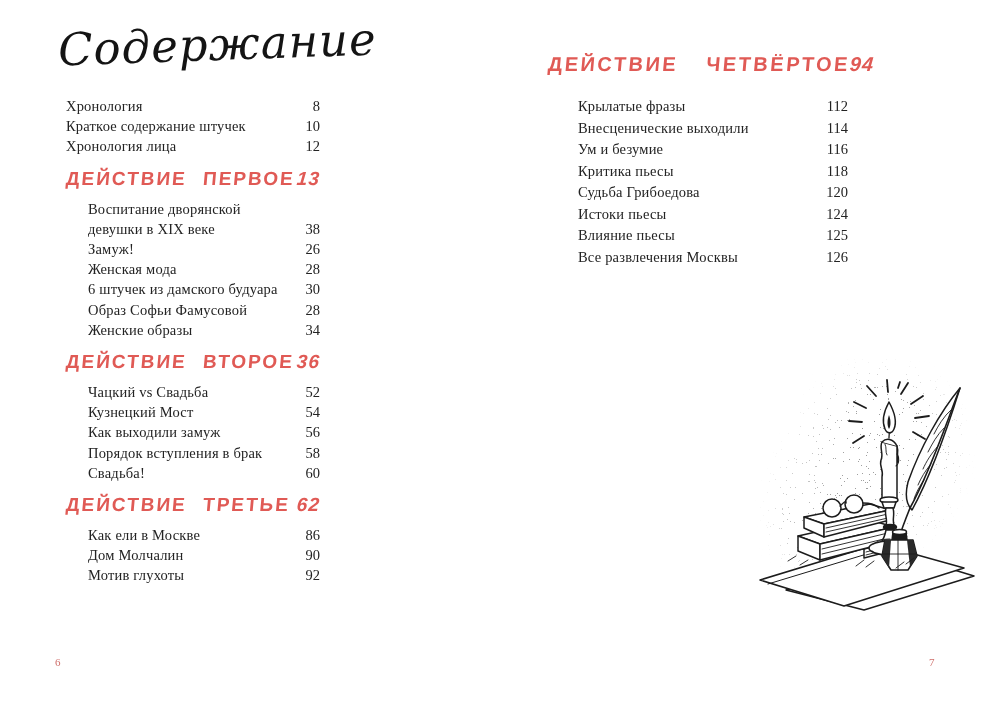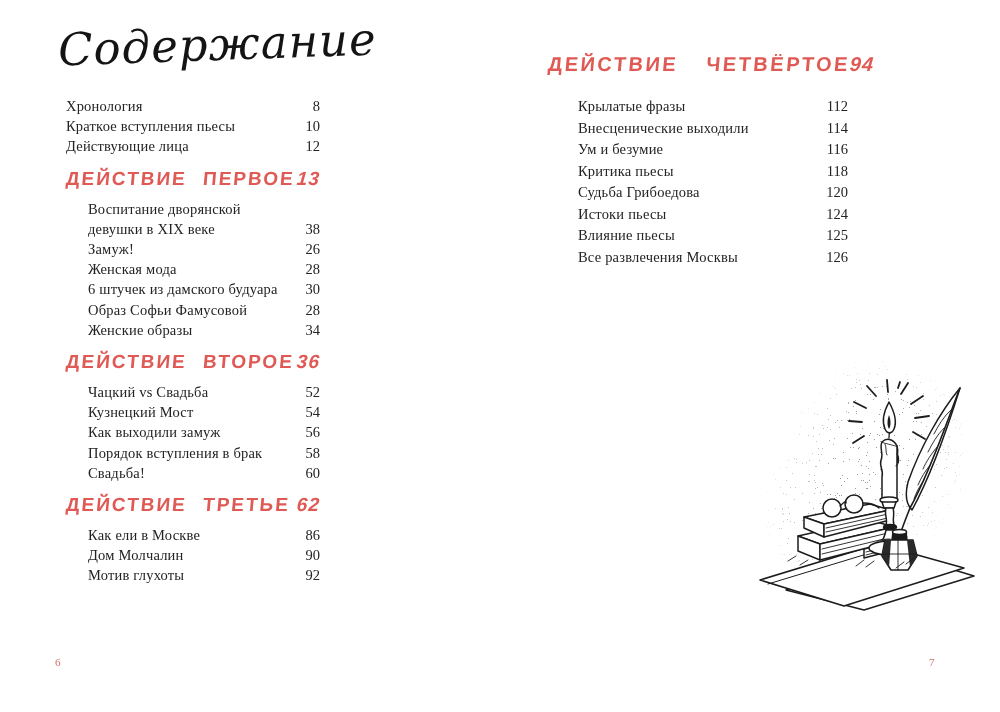--- a/index.html
+++ b/index.html
@@ -50,25 +50,25 @@
 
 <div class="page page-left">
   <h1 class="script-title">Содержание</h1>
 
   <div class="toc toc-left">
     <div class="row">
       <span class="lbl">Хронология</span>
       <span class="pg">8</span>
     </div>
     <div class="row">
-      <span class="lbl">Краткое вступления пьесы</span>
+      <span class="lbl">Краткое содержание штучек</span>
       <span class="pg">10</span>
     </div>
     <div class="row">
-      <span class="lbl">Действующие лица</span>
+      <span class="lbl">Хронология лица</span>
       <span class="pg">12</span>
     </div>
 
     <div class="section-head">
       <span>ДЕЙСТВИЕ ПЕРВОЕ</span>
       <span class="pg">13</span>
     </div>
     <div class="twoline">
       <div class="l1">Воспитание дворянской</div>
       <div class="row sub">

